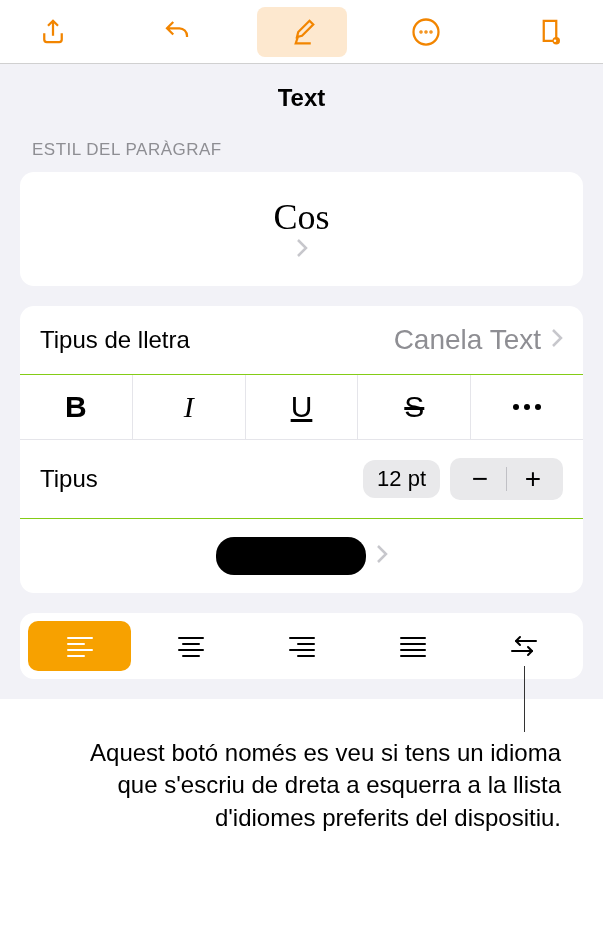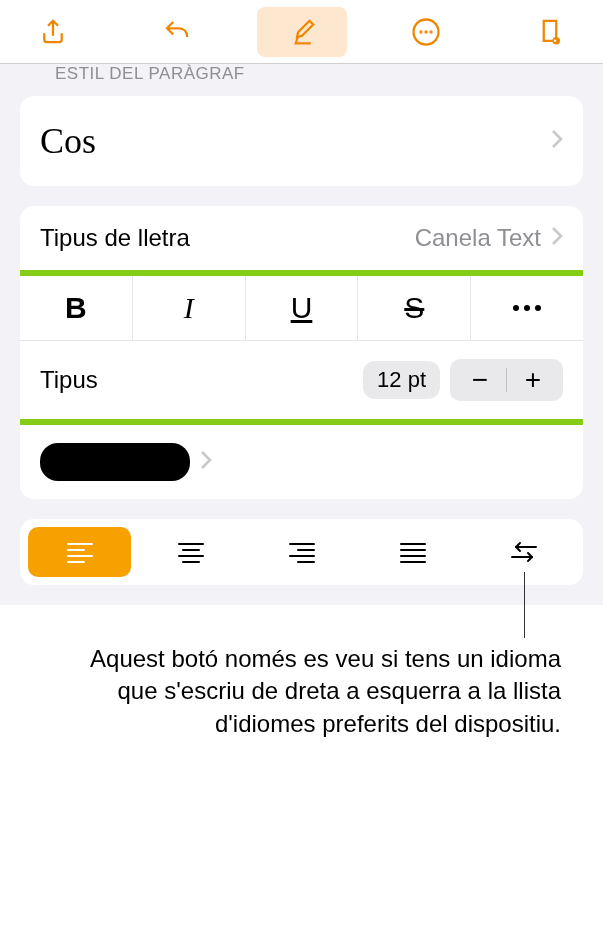--- a/index.html
+++ b/index.html
@@ -49,54 +49,54 @@
       font-size: 24px;
       font-weight: 600;
       padding: 20px 0 28px;
       color: #000;
     }
     .section-label {
       font-size: 17px;
       color: #8e8e93;
       padding: 0 32px 12px;
       letter-spacing: 0.5px;
-      margin-left: 23px;
     }
     .card {
       background: #fff;
       margin: 0 20px;
       border-radius: 14px;
       overflow: hidden;
     }
     .card-row {
       display: flex;
       align-items: center;
       justify-content: space-between;
       padding: 18px 20px;
       min-height: 60px;
-      border-bottom: 6px solid #84cc16;
+      border-bottom: 1px solid #84cc16;
     }
     .card-row:last-child {
       border-bottom: none;
+      flex-direction: column;
     }
     .card-row.tall {
       min-height: 90px;
       padding: 24px 20px;
     }
     .style-name {
       font-family: Georgia, serif;
       font-size: 36px;
       color: #000;
     }
     .row-label {
       font-size: 24px;
       color: #000;
     }
     .row-value {
-      font-size: 24px;
+      font-size: 28px;
       color: #8e8e93;
     }
     .row-right {
       display: flex;
       align-items: center;
       gap: 10px;
     }
     .chevron {
       color: #c7c7cc;
     }
@@ -257,20 +257,21 @@
   <div class="toolbar-btn">
     <svg viewBox="0 0 24 24">
         <path d="M7 3h10v16H7z"></path>
         <circle cx="17" cy="19" r="3" fill="#f28500" stroke="none"></circle>
         <circle cx="16" cy="19" r="1" fill="#fff" stroke="none"></circle>
       </svg>
   </div>
 </div>
 
 <div class="panel">
+  <div class="panel-title">Text</div>
 
   <div class="section-label">ESTIL DEL PARÀGRAF</div>
 
   <div class="card">
     <div class="card-row tall">
       <span class="style-name">Cos</span>
       <span class="chevron">
         <svg viewBox="0 0 12 20">
             <path d="M2 2l8 8-8 8"></path>
           </svg>

